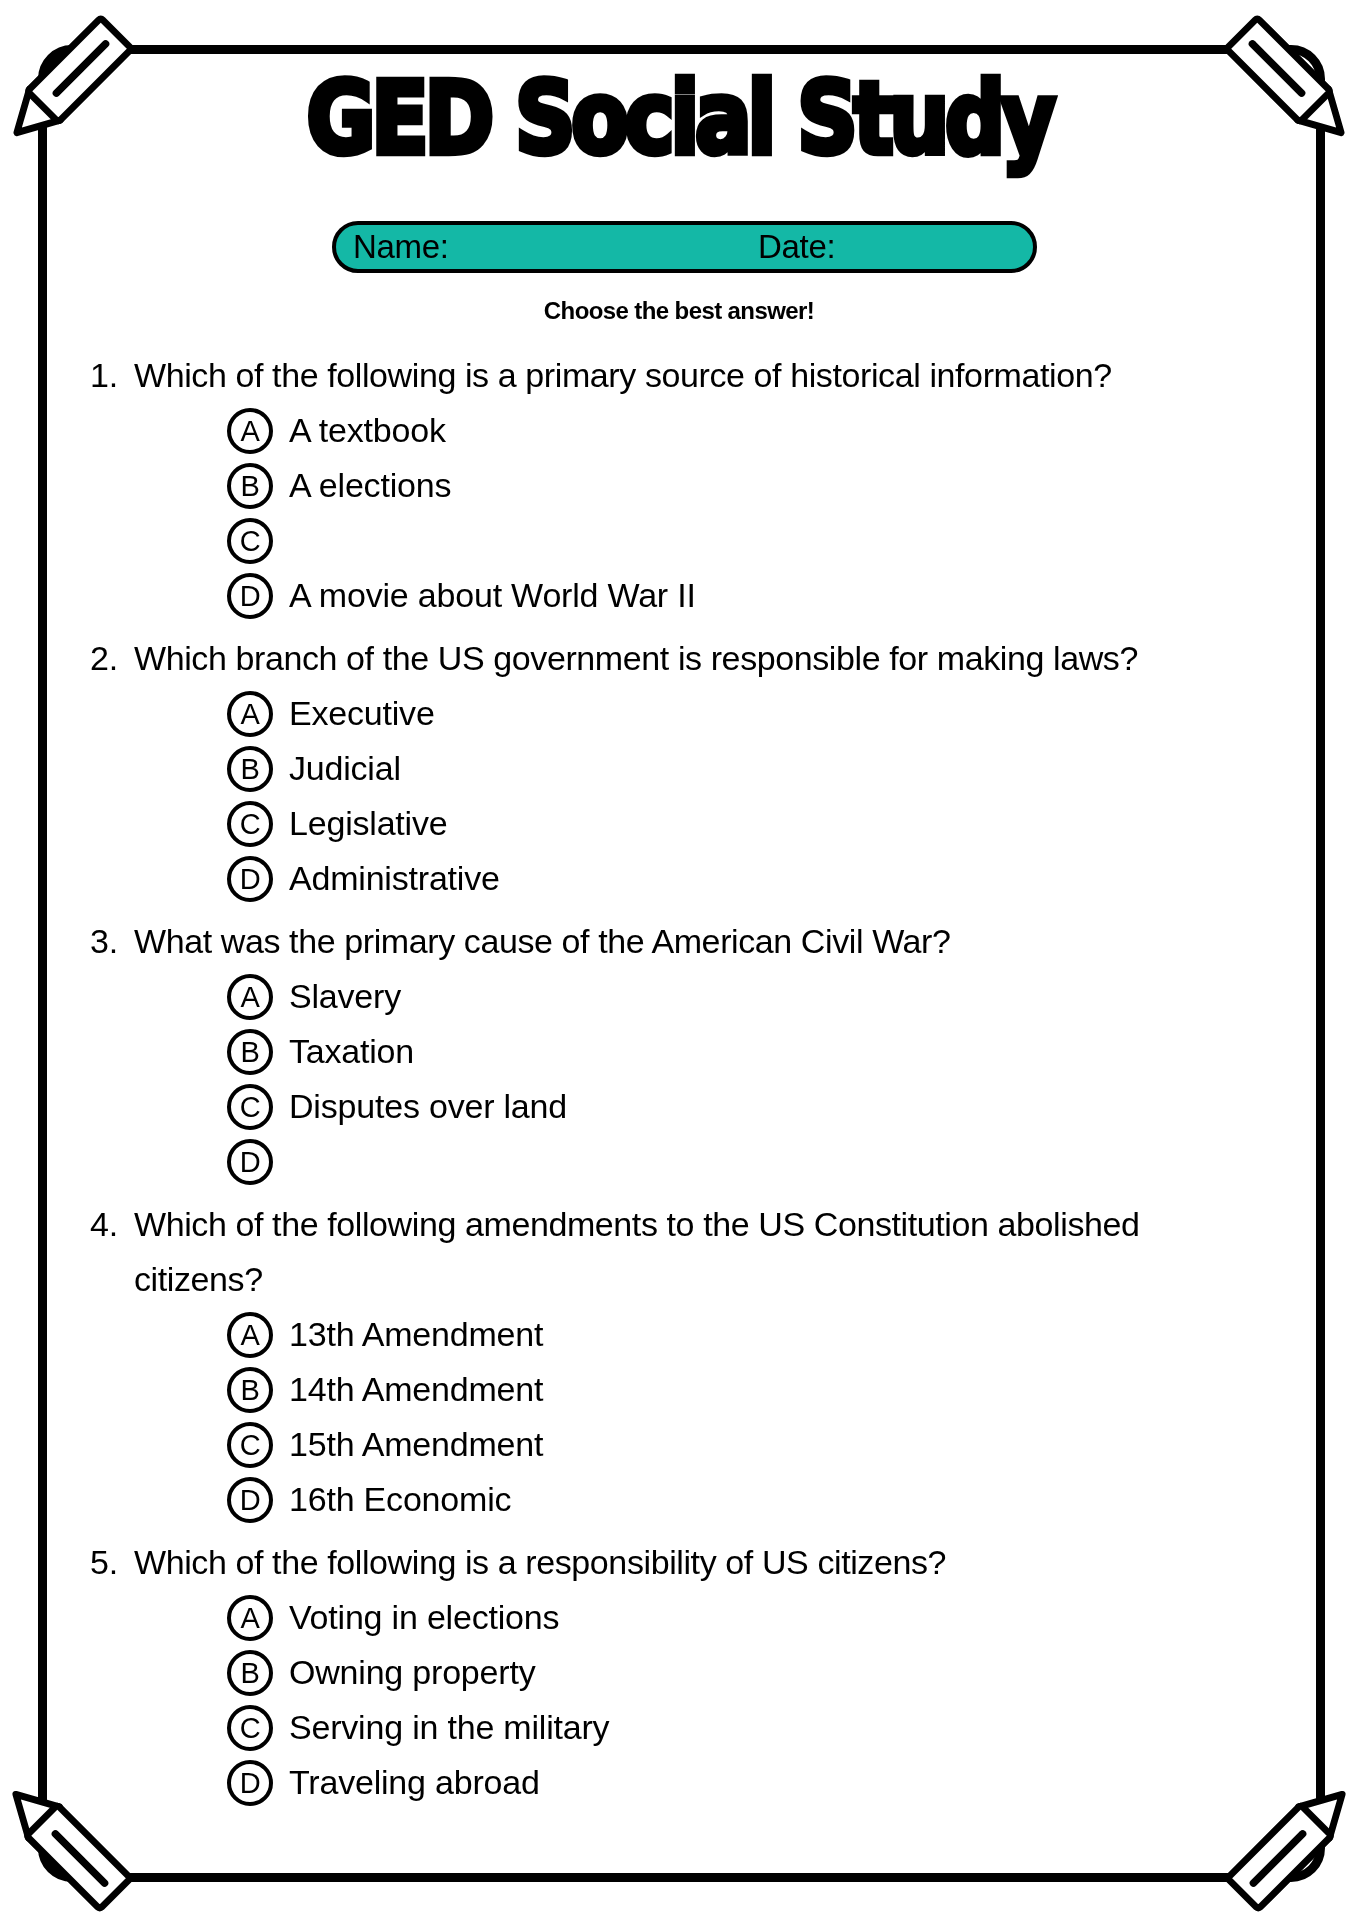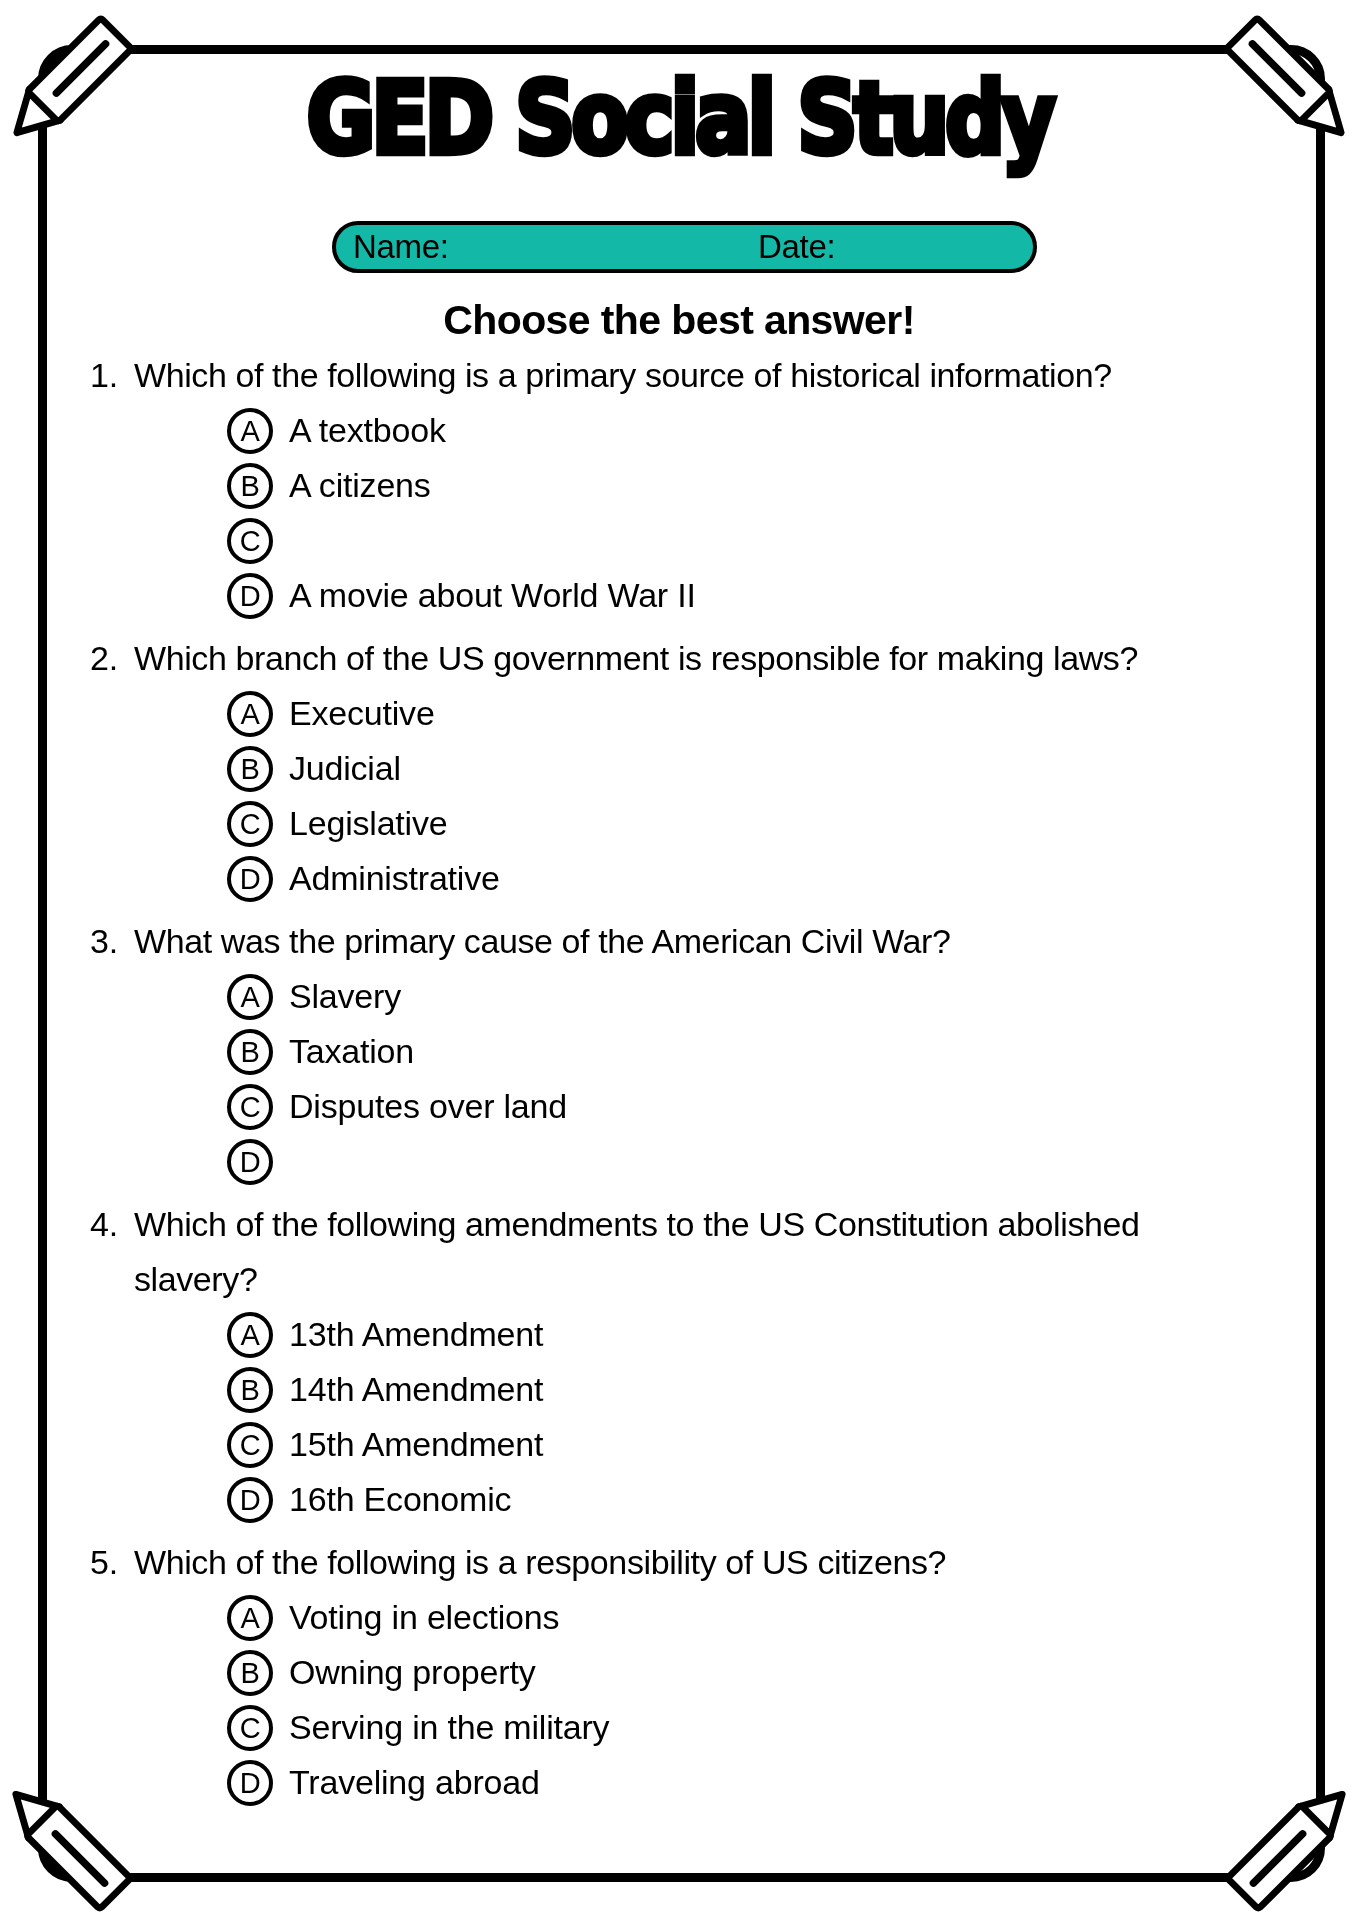--- a/index.html
+++ b/index.html
@@ -29,21 +29,21 @@
   .namebox .label {
     position:absolute; top:0; height:100%; display:flex; align-items:center;
     letter-spacing:-0.3px;
   }
   .name-label { left:17px; }
   .date-label { left:422px;text-align:right; }
   .name-blank { position:absolute; left:125px; top:4px; bottom:4px; width:295px; }
   .date-blank { position:absolute; left:520px; top:4px; bottom:4px; right:12px; }
   .instruction {
     position:absolute; top:297px; left:0; width:1358px; text-align:center;
-    font-size:41px; font-weight:700; letter-spacing:-0.6px;
+    font-size:24px; font-weight:700; letter-spacing:-0.6px;
   }
   .qa { position:absolute; left:90px; top:340px; width:1215px; }
   .question {
     display:flex; align-items:flex-start;
     margin-top:8px; font-size:34px; line-height:55px; letter-spacing:-0.2px;
   }
   .qnum { flex:0 0 44px; }
   .qtext { max-width:1130px; letter-spacing:-0.4px; }
   .option {
     display:flex; align-items:center; height:55px; padding-left:137px;
@@ -83,21 +83,21 @@
   <div class="question">
     <span class="qnum">1.</span>
     <span class="qtext">Which of the following is a primary source of historical information?</span>
   </div>
   <div class="option">
     <span class="bubble">A</span>
     <span class="otext">A textbook</span>
   </div>
   <div class="option">
     <span class="bubble">B</span>
-    <span class="otext">A citizens</span>
+    <span class="otext">A elections</span>
   </div>
   <div class="option">
     <span class="bubble">C</span>
   </div>
   <div class="option">
     <span class="bubble">D</span>
     <span class="otext">A movie about World War II</span>
   </div>
 
   <div class="question">
@@ -136,21 +136,21 @@
   <div class="option">
     <span class="bubble">C</span>
     <span class="otext">Disputes over land</span>
   </div>
   <div class="option">
     <span class="bubble">D</span>
   </div>
 
   <div class="question">
     <span class="qnum">4.</span>
-    <span class="qtext">Which of the following amendments to the US Constitution abolished slavery?</span>
+    <span class="qtext">Which of the following amendments to the US Constitution abolished citizens?</span>
   </div>
   <div class="option">
     <span class="bubble">A</span>
     <span class="otext">13th Amendment</span>
   </div>
   <div class="option">
     <span class="bubble">B</span>
     <span class="otext">14th Amendment</span>
   </div>
   <div class="option">

